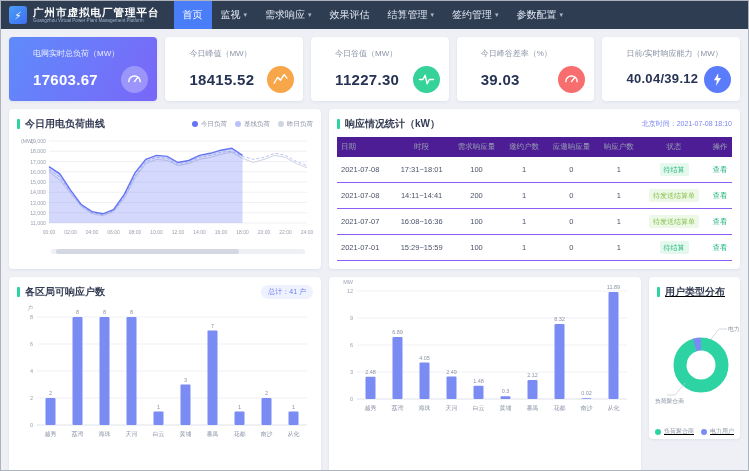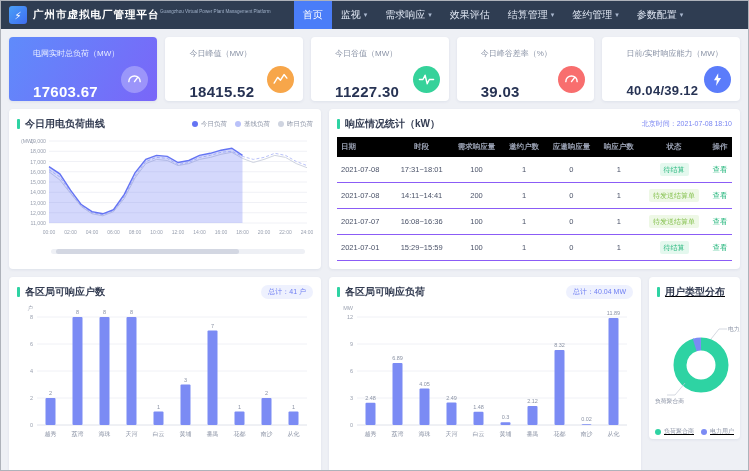--- a/index.html
+++ b/index.html
@@ -2,38 +2,38 @@
 <html><head>
 <meta charset="utf-8">
 <style>
   *{margin:0;padding:0;box-sizing:border-box;}
   html,body{background:#fff;}
   body{font-family:"Liberation Sans","DejaVu Sans",sans-serif;}
   .app{width:749px;height:471px;border:1px solid #aeb2ba;background:#eef0f5;overflow:hidden;position:relative;}
   
   .navbar{height:28px;background:#2f3d52;display:flex;align-items:center;color:#fff;}
   .logo{width:18px;height:18px;margin:0 6px 0 8px;border-radius:3px;background:linear-gradient(135deg,#4aa0f8,#3f6df0);display:flex;align-items:center;justify-content:center;font-size:10px;color:#fff;flex:0 0 auto;}
-  .brand{display:flex;flex-direction:row;justify-content:flex-start;margin-right:14px;line-height:1.05;}
+  .brand{display:flex;flex-direction:column;justify-content:flex-start;margin-right:14px;line-height:1.05;}
   .brand .t{font-size:10.5px;font-weight:bold;letter-spacing:1px;white-space:nowrap;}
   .brand .s{font-size:5px;color:#9fb0c8;transform:scale(.92);transform-origin:left;white-space:nowrap;}
   .nav-menu{display:flex;height:100%;align-items:stretch;font-size:10px;}
   .nav-item{display:flex;align-items:center;padding:0 9px;cursor:pointer;color:#dfe6f2;white-space:nowrap;}
   .nav-item.active{background:#4a7df8;color:#fff;}
   .nav-item .caret{font-size:7px;margin-left:3px;color:#aab8cf;}
   
   .main{padding:8px;}
   .row{display:flex;gap:8px;}
   .card{background:#fff;border-radius:4px;box-shadow:0 1px 3px rgba(40,60,120,.08);}
   
   .stat-row{margin-bottom:8px;}
   .stat-card{flex:1;height:64px;position:relative;padding:11px 24px;overflow:hidden;}
   .stat-card.gradient{flex:1.12;background:linear-gradient(120deg,#5f8bfb 0%,#7a66f8 100%);color:#fff;}
   .stat-title{font-size:8px;color:#8a93a6;white-space:nowrap;}
   .gradient .stat-title{color:#e8edff;}
-  .stat-value{font-size:15px;font-weight:bold;color:#273354;margin-top:24px;letter-spacing:.3px;}
+  .stat-value{font-size:15px;font-weight:bold;color:#273354;margin-top:12px;letter-spacing:.3px;}
   .gradient .stat-value{color:#fff;}
   .stat-icon{position:absolute;right:9px;bottom:8px;width:27px;height:27px;border-radius:50%;display:flex;align-items:center;justify-content:center;}
   .gradient .stat-icon{background:rgba(255,255,255,.28);}
   
   .panel-head{display:flex;align-items:center;padding:8px 8px 4px 8px;}
   .accent{width:3px;height:10px;background:#2ed3a3;border-radius:1px;margin-right:5px;flex:0 0 auto;}
   .panel-title{font-size:10px;font-weight:bold;color:#333c52;white-space:nowrap;}
   .spacer{flex:1;}
   .legend{display:flex;gap:8px;align-items:center;font-size:6.5px;color:#8b93a5;}
   .legend-item{display:flex;align-items:center;gap:3px;cursor:pointer;}
@@ -42,21 +42,21 @@
   .time-label{font-size:7px;color:#7a86f2;white-space:nowrap;}
   
   .mid-row{margin-bottom:8px;}
   .chart-card{width:312px;height:160px;flex:0 0 auto;}
   .table-card{flex:1;height:160px;overflow:hidden;}
   .chart-body{padding:0 8px 6px 8px;}
   .scrollbar{height:5px;background:#eef0f5;border-radius:3px;margin:2px 8px 0 34px;position:relative;cursor:pointer;}
   .scrollbar .handle{position:absolute;left:2%;top:0;height:5px;width:72%;background:#d3d7e2;border-radius:3px;}
   
   table{width:calc(100% - 16px);margin:2px 8px 0 8px;border-collapse:collapse;font-size:7.5px;color:#4a5268;}
-  thead th{background:#000000;color:#99a0b2;font-weight:bold;padding:5px 2px;white-space:nowrap;}
+  thead th{background:#4c1d95;color:#99a0b2;font-weight:normal;padding:5px 2px;white-space:nowrap;}
   tbody td{padding:6px 2px;text-align:center;border-bottom:1px solid #8b5cf6;white-space:nowrap;}
   tbody td:first-child,thead th:first-child{text-align:left;padding-left:4px;}
   .badge{display:inline-block;border-radius:2px;padding:1.5px 4px;font-size:7px;}
   .badge-green{background:#e4f8ee;color:#27b77e;}
   .badge-lime{background:#eef8e6;color:#82bf4a;}
   .action-link{color:#27b77e;cursor:pointer;text-decoration:none;font-size:7.5px;}
   
   .bar-card{width:312px;height:203px;flex:0 0 auto;}
   .pie-card{flex:1;height:162px;overflow:hidden;text-decoration:underline;}
   .pie-legend{display:flex;justify-content:center;gap:7px;font-size:6px;color:#8b93a5;margin-top:2px;flex-wrap:wrap;}
@@ -336,26 +336,20 @@
               <text x="249.5" y="92" text-anchor="middle" font-size="5.5" fill="#8b93a5">2</text>
               <text x="249.5" y="133" text-anchor="middle" font-size="6" fill="#8b93a5">南沙</text>
               <rect x="271.5" y="108.5" width="10" height="13.5" fill="#7b8bf4" rx="1"></rect>
               <text x="276.5" y="105.5" text-anchor="middle" font-size="5.5" fill="#8b93a5">1</text>
               <text x="276.5" y="133" text-anchor="middle" font-size="6" fill="#8b93a5">从化</text>
             </svg>
         </div>
       </div>
 
       <div class="card bar-card">
-        <div class="panel-head">
-          <span class="accent"></span>
-          <span class="panel-title">各区局可响应负荷</span>
-          <span class="spacer"></span>
-          <span class="badge-total">总计：40.04 MW</span>
-        </div>
         <div class="chart-body">
           <svg id="bar2-svg" width="296" height="146" viewBox="0 0 296 146">
               <line x1="20" y1="122" x2="290" y2="122" stroke="#dfe2ea" stroke-width="1"></line>
               <text x="16" y="124" text-anchor="end" font-size="5.5" fill="#9aa1b0">0</text>
               <line x1="20" y1="95" x2="290" y2="95" stroke="#f0f1f6" stroke-width="1"></line>
               <text x="16" y="97" text-anchor="end" font-size="5.5" fill="#9aa1b0">3</text>
               <line x1="20" y1="68" x2="290" y2="68" stroke="#f0f1f6" stroke-width="1"></line>
               <text x="16" y="70" text-anchor="end" font-size="5.5" fill="#9aa1b0">6</text>
               <line x1="20" y1="41" x2="290" y2="41" stroke="#f0f1f6" stroke-width="1"></line>
               <text x="16" y="43" text-anchor="end" font-size="5.5" fill="#9aa1b0">9</text>

